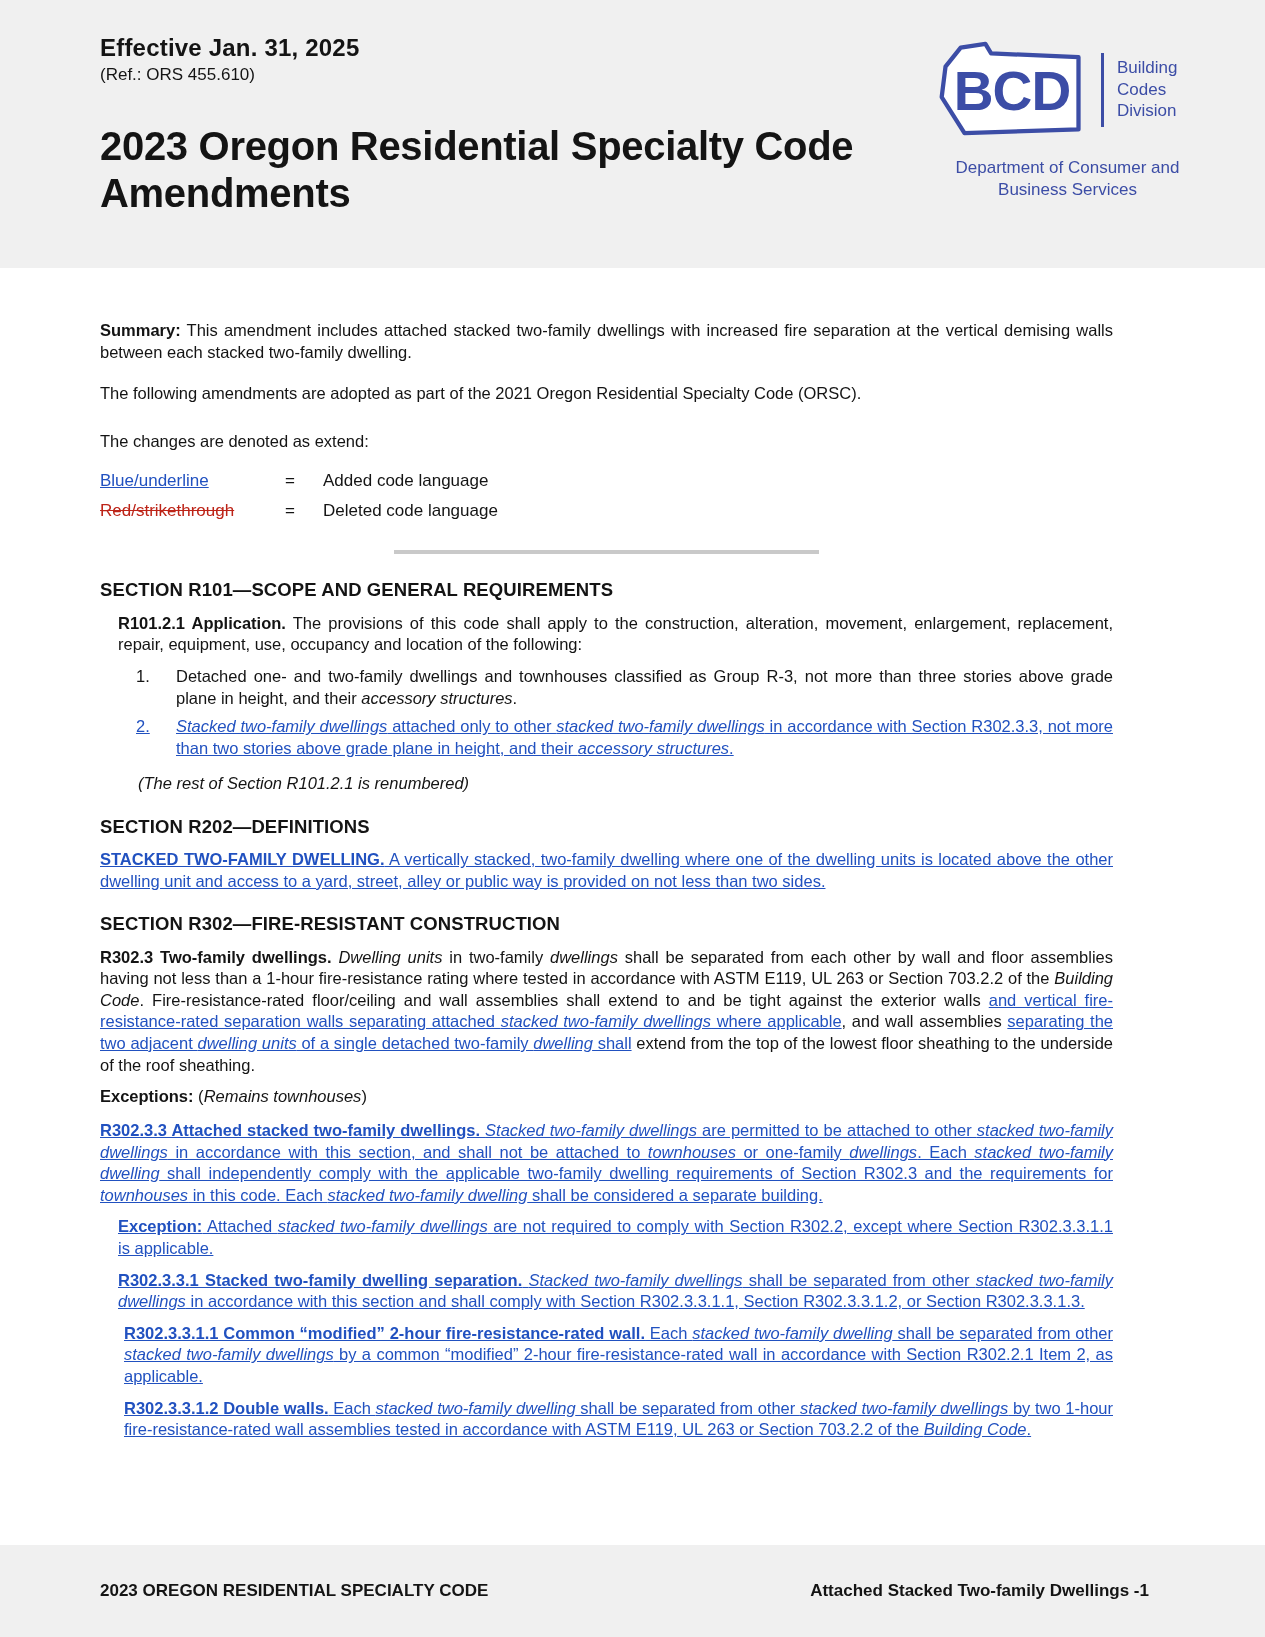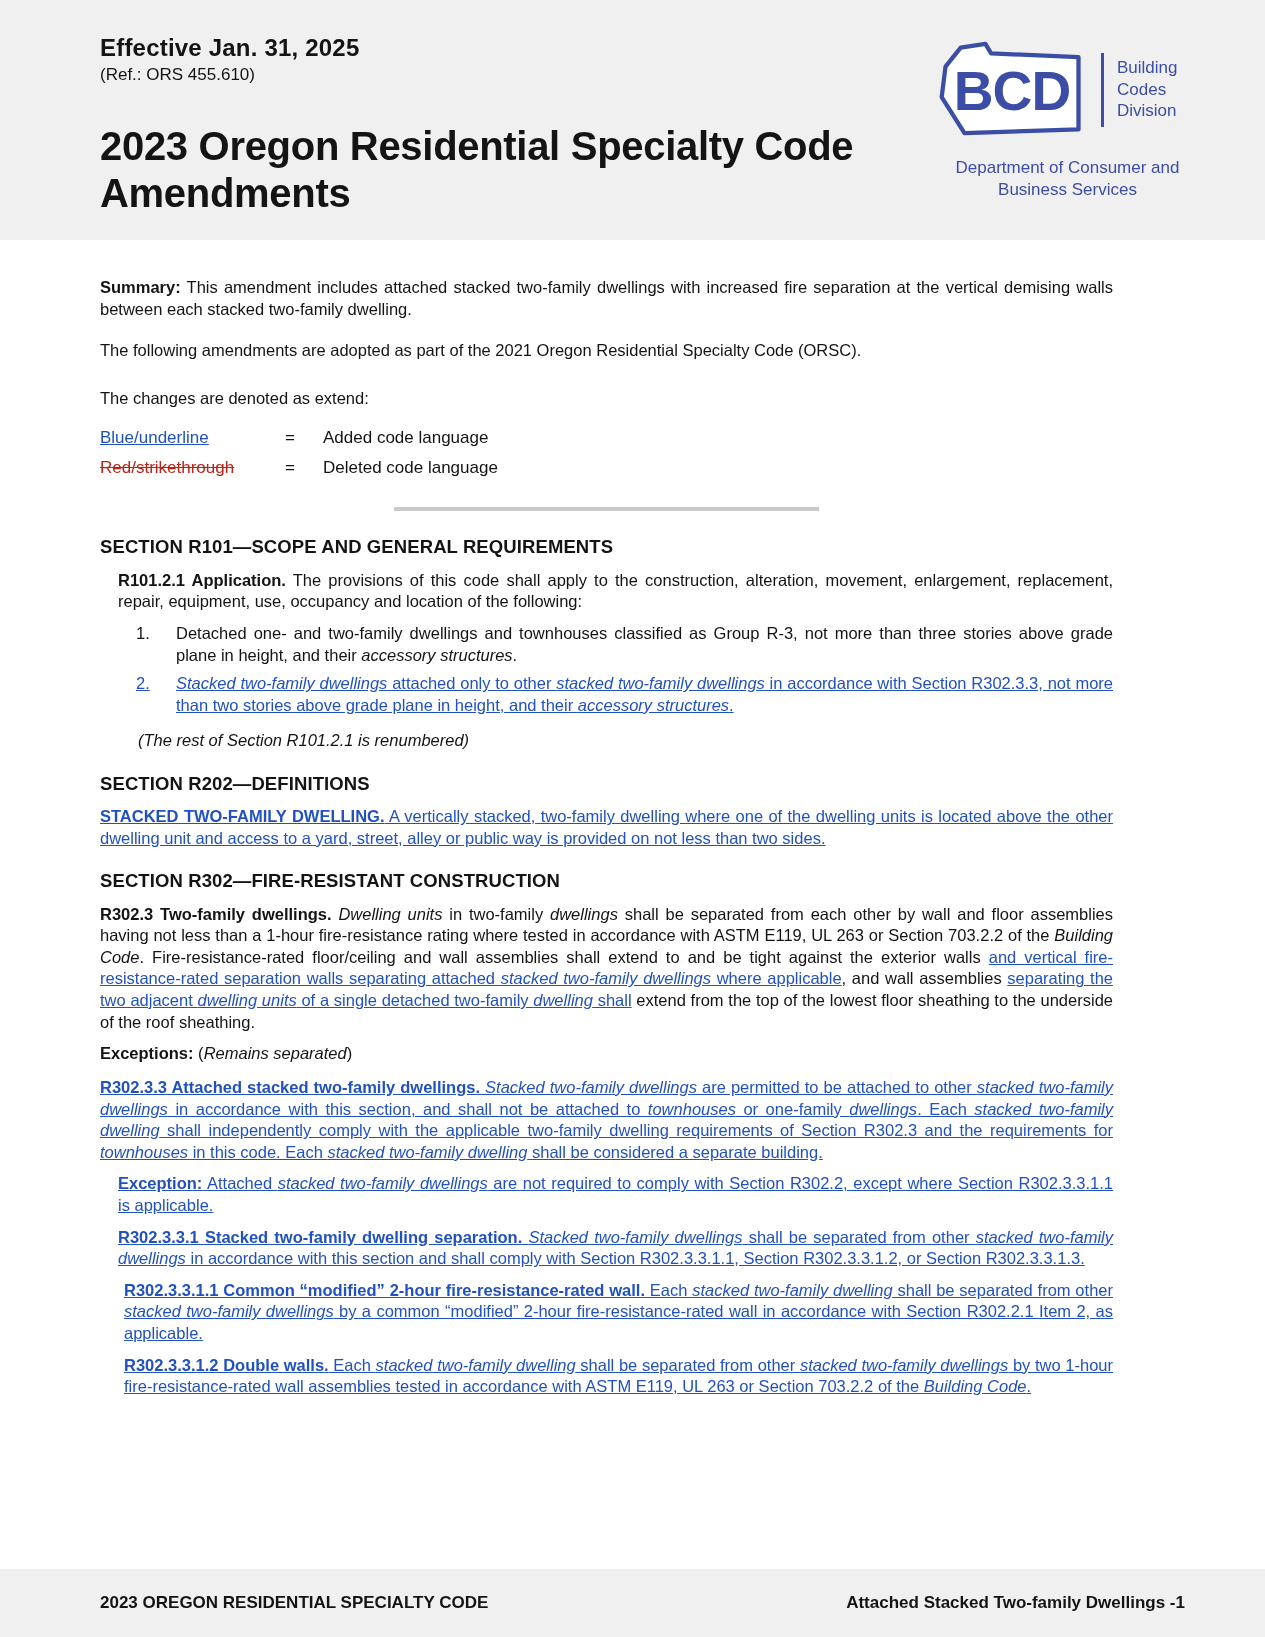--- a/index.html
+++ b/index.html
@@ -10,35 +10,35 @@
     --ink:#141414;
     --divider:#c9c9c9;
   }
   *{box-sizing:border-box;margin:0;padding:0}
   html,body{background:#fff}
   body{width:1265px;font-family:"Liberation Sans",sans-serif;color:var(--ink);}
   .page{width:1265px;height:1637px;background:#fff;display:flex;flex-direction:column;overflow:hidden}
   .band{background:var(--band)}
 
   
-  .page-header{height:240px;flex:0 0 auto;display:flex;justify-content:space-between;padding:34px 66px 0 100px}
+  .page-header{height:268px;flex:0 0 auto;display:flex;justify-content:space-between;padding:34px 66px 0 100px}
   .effective{font-size:24px;font-weight:bold;letter-spacing:.2px}
   .ref{font-size:17px;margin-top:3px}
   .doc-title{font-size:40px;font-weight:bold;line-height:1.17;margin-top:38px;max-width:850px;letter-spacing:-.3px}
   .logo{display:flex;flex-direction:column;align-items:center;margin-top:4px;flex:0 0 auto}
   .logo-top{display:flex;align-items:center;gap:13px}
   .oregon-svg{width:152px;height:103px;display:block}
   .oregon-path{fill:#ffffff;stroke:var(--logo);stroke-width:4.5;stroke-linejoin:round}
   .bcd-text{font-family:"Liberation Sans",sans-serif;font-size:58px;font-weight:bold;fill:var(--logo);letter-spacing:-1px}
   .logo-sep{width:3px;height:74px;background:var(--logo)}
   .logo-division{color:var(--logo);font-size:17px;line-height:1.28;width:82px}
   .logo-dept{color:var(--logo);font-size:17px;line-height:1.3;text-align:center;width:234px;margin-top:16px}
 
   
-  .page-main{flex:1 1 auto;overflow:hidden;padding:37px 152px 0 100px;font-size:16.5px;line-height:1.31}
+  .page-main{flex:1 1 auto;overflow:hidden;padding:52px 152px 0 100px;font-size:16.5px;line-height:1.31}
   .para{margin:0 0 10px}
   .jus{text-align:justify}
   .summary{margin-bottom:20px}
   .adoption{margin-bottom:26px}
   .changes{margin-bottom:14px}
   .legend-row{display:grid;grid-template-columns:185px 38px auto;line-height:30px;font-size:17px}
   .legend-sample.added-sample{color:var(--added);text-decoration:underline}
   .legend-sample.deleted-sample{color:var(--deleted);text-decoration:line-through}
   .divider{width:425px;height:4px;background:var(--divider);margin:24px auto 24px}
   .sec-heading{font-size:18.5px;font-weight:bold;margin:20px 0 10px;letter-spacing:.1px}
@@ -49,21 +49,21 @@
   .item-num[data-style="added"]{color:var(--added);text-decoration:underline}
   .note{font-style:italic;margin:14px 0 4px 38px}
   .exceptions{margin:2px 0 12px}
 
   
   .rs-bold{font-weight:bold}
   .rs-italic{font-style:italic}
   .rs-added{color:var(--added);text-decoration:underline}
 
   
-  .page-footer{height:68px;flex:0 0 auto;display:flex;align-items:center;justify-content:space-between;padding:0 80px 0 100px;font-size:17px;font-weight:bold}
+  .page-footer{height:92px;flex:0 0 auto;display:flex;align-items:center;justify-content:space-between;padding:0 116px 0 100px;font-size:17px;font-weight:bold}
 </style>
 </head>
 <body>
 
 <div class="page">
 
   <header class="band page-header">
     <div>
       <div class="effective">Effective Jan. 31, 2025</div>
       <div class="ref">(Ref.: ORS 455.610)</div>
@@ -115,21 +115,21 @@
       <span class="item-text jus"><span class="rs-added rs-italic">Stacked two-family dwellings</span><span class="rs-added"> attached only to other </span><span class="rs-added rs-italic">stacked two-family dwellings</span><span class="rs-added"> in accordance with Section R302.3.3, not more than two stories above grade plane in height, and their </span><span class="rs-added rs-italic">accessory structures</span><span class="rs-added">.</span></span>
     </div>
 
     <p class="para note">(The rest of Section R101.2.1 is renumbered)</p>
 
     <h2 class="sec-heading">SECTION R202—DEFINITIONS</h2>
     <p class="para jus"><span class="rs-added rs-bold">STACKED TWO-FAMILY DWELLING.</span><span class="rs-added"> A vertically stacked, two-family dwelling where one of the dwelling units is located above the other dwelling unit and access to a yard, street, alley or public way is provided on not less than two sides.</span></p>
 
     <h2 class="sec-heading">SECTION R302—FIRE-RESISTANT CONSTRUCTION</h2>
     <p class="para jus"><span class="rs-bold">R302.3 Two-family dwellings.</span><span> </span><span class="rs-italic">Dwelling units</span><span> in two-family </span><span class="rs-italic">dwellings</span><span> shall be separated from each other by wall and floor assemblies having not less than a 1-hour fire-resistance rating where tested in accordance with ASTM E119, UL 263 or Section 703.2.2 of the </span><span class="rs-italic">Building Code</span><span>. Fire-resistance-rated floor/ceiling and wall assemblies shall extend to and be tight against the exterior walls </span><span class="rs-added">and vertical fire-resistance-rated separation walls separating attached </span><span class="rs-added rs-italic">stacked two-family dwellings</span><span class="rs-added"> where applicable</span><span>, and wall assemblies </span><span class="rs-added">separating the two adjacent </span><span class="rs-added rs-italic">dwelling units</span><span class="rs-added"> of a single detached two-family </span><span class="rs-added rs-italic">dwelling</span><span class="rs-added"> shall</span><span> extend from the top of the lowest floor sheathing to the underside of the roof sheathing.</span></p>
-    <p class="para ind1 exceptions"><span class="rs-bold">Exceptions:</span><span> (</span><span class="rs-italic">Remains separated</span><span>)</span></p>
+    <p class="para ind1 exceptions"><span class="rs-bold">Exceptions:</span><span> (</span><span class="rs-italic">Remains townhouses</span><span>)</span></p>
     <p class="para jus"><span class="rs-added rs-bold">R302.3.3 Attached stacked two-family dwellings.</span><span class="rs-added"> </span><span class="rs-added rs-italic">Stacked two-family dwellings</span><span class="rs-added"> are permitted to be attached to other </span><span class="rs-added rs-italic">stacked two-family dwellings</span><span class="rs-added"> in accordance with this section, and shall not be attached to </span><span class="rs-added rs-italic">townhouses</span><span class="rs-added"> or one-family </span><span class="rs-added rs-italic">dwellings</span><span class="rs-added">. Each </span><span class="rs-added rs-italic">stacked two-family dwelling</span><span class="rs-added"> shall independently comply with the applicable two-family dwelling requirements of Section R302.3 and the requirements for </span><span class="rs-added rs-italic">townhouses</span><span class="rs-added"> in this code. Each </span><span class="rs-added rs-italic">stacked two-family dwelling</span><span class="rs-added"> shall be considered a separate building.</span></p>
     <p class="para ind1 jus"><span class="rs-added rs-bold">Exception:</span><span class="rs-added"> Attached </span><span class="rs-added rs-italic">stacked two-family dwellings</span><span class="rs-added"> are not required to comply with Section R302.2, except where Section R302.3.3.1.1 is applicable.</span></p>
     <p class="para ind1 jus"><span class="rs-added rs-bold">R302.3.3.1 Stacked two-family dwelling separation.</span><span class="rs-added"> </span><span class="rs-added rs-italic">Stacked two-family dwellings</span><span class="rs-added"> shall be separated from other </span><span class="rs-added rs-italic">stacked two-family dwellings</span><span class="rs-added"> in accordance with this section and shall comply with Section R302.3.3.1.1, Section R302.3.3.1.2, or Section R302.3.3.1.3.</span></p>
     <p class="para ind2 jus"><span class="rs-added rs-bold">R302.3.3.1.1 Common “modified” 2-hour fire-resistance-rated wall.</span><span class="rs-added"> Each </span><span class="rs-added rs-italic">stacked two-family dwelling</span><span class="rs-added"> shall be separated from other </span><span class="rs-added rs-italic">stacked two-family dwellings</span><span class="rs-added"> by a common “modified” 2-hour fire-resistance-rated wall in accordance with Section R302.2.1 Item 2, as applicable.</span></p>
     <p class="para ind2 jus"><span class="rs-added rs-bold">R302.3.3.1.2 Double walls.</span><span class="rs-added"> Each </span><span class="rs-added rs-italic">stacked two-family dwelling</span><span class="rs-added"> shall be separated from other </span><span class="rs-added rs-italic">stacked two-family dwellings</span><span class="rs-added"> by two 1-hour fire-resistance-rated wall assemblies tested in accordance with ASTM E119, UL 263 or Section 703.2.2 of the </span><span class="rs-added rs-italic">Building Code</span><span class="rs-added">.</span></p>
 
   </main>
 
   <footer class="band page-footer">
     <span>2023 OREGON RESIDENTIAL SPECIALTY CODE</span>

